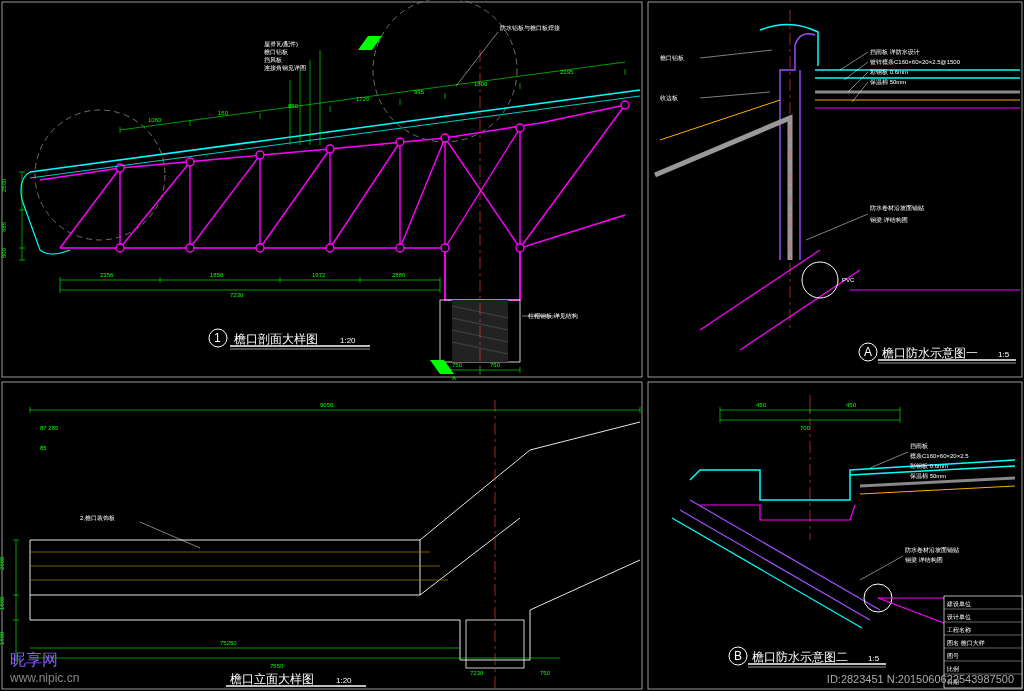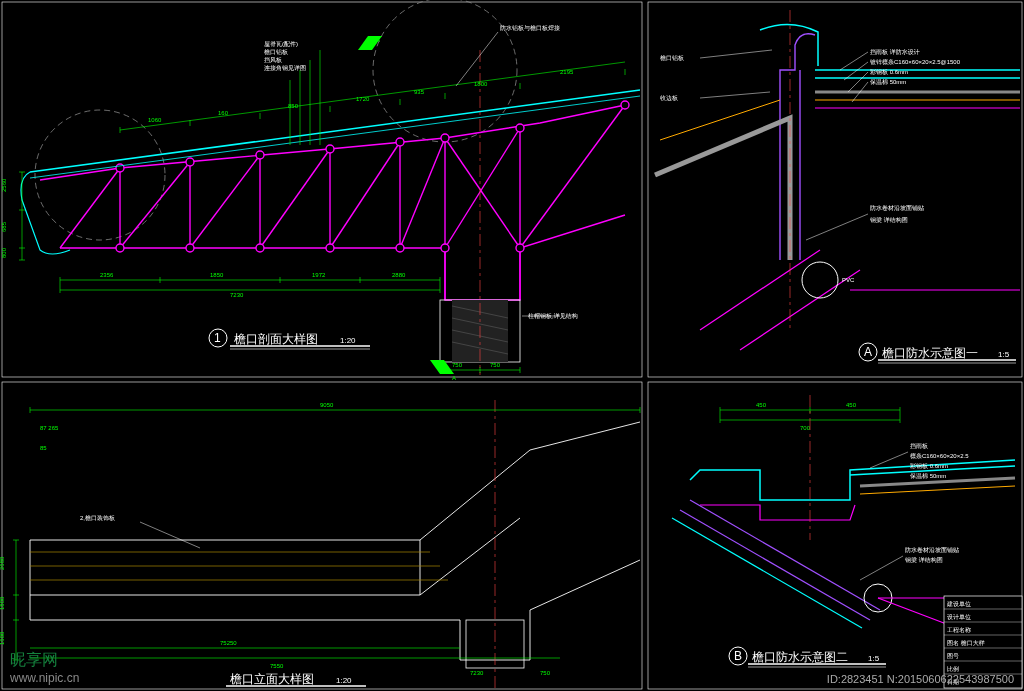--- a/index.html
+++ b/index.html
@@ -372,16 +372,16 @@
     <text class="note-txt" x="947" y="619">设计单位</text>
     <text class="note-txt" x="947" y="632">工程名称</text>
     <text class="note-txt" x="947" y="645">图名  檐口大样</text>
     <text class="note-txt" x="947" y="658">图号</text>
     <text class="note-txt" x="947" y="671">比例</text>
     <text class="note-txt" x="947" y="684">日期</text>
   </g>
 </svg>
 
 <div class="footer footer-left">
-  <span style="font-size:16px;color:#15803d;">昵享网</span>
+  <span style="font-size:16px;color:#8b5cf6;">昵享网</span>
   <span>www.nipic.cn</span>
 </div>
 <div class="footer footer-right">ID:2823451 N:2015060622543987500</div>
 
 </body></html>

